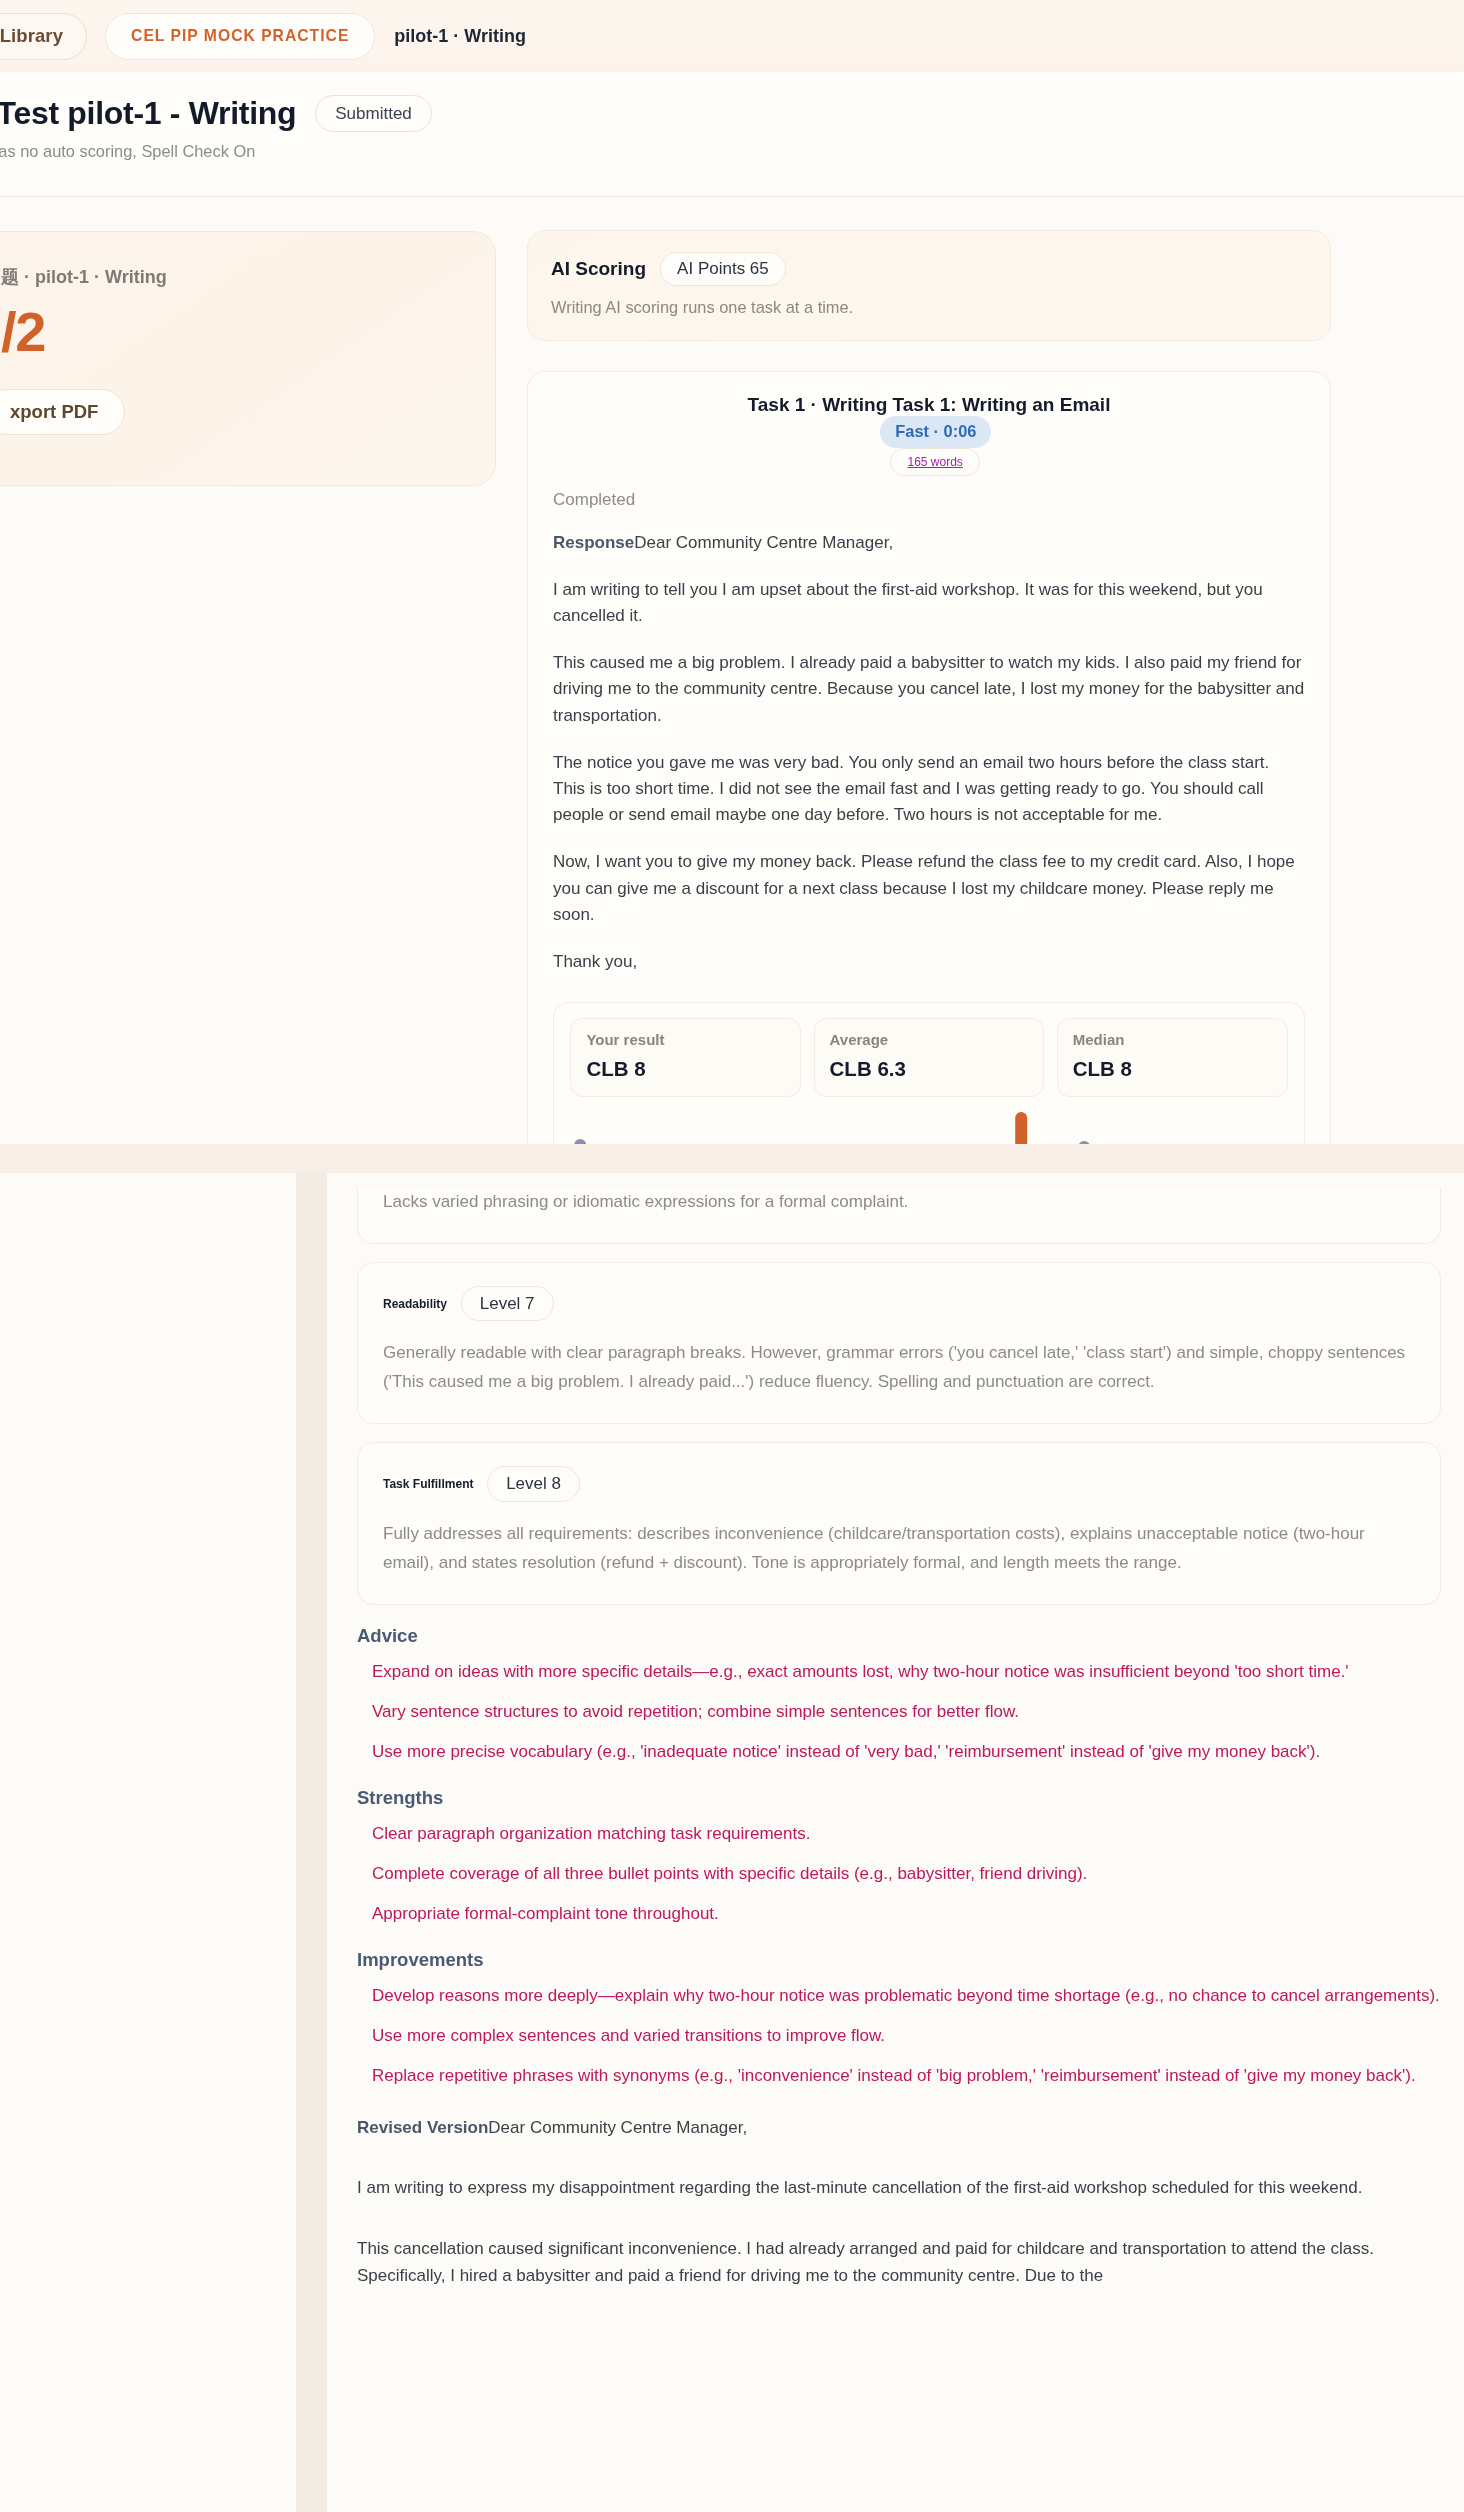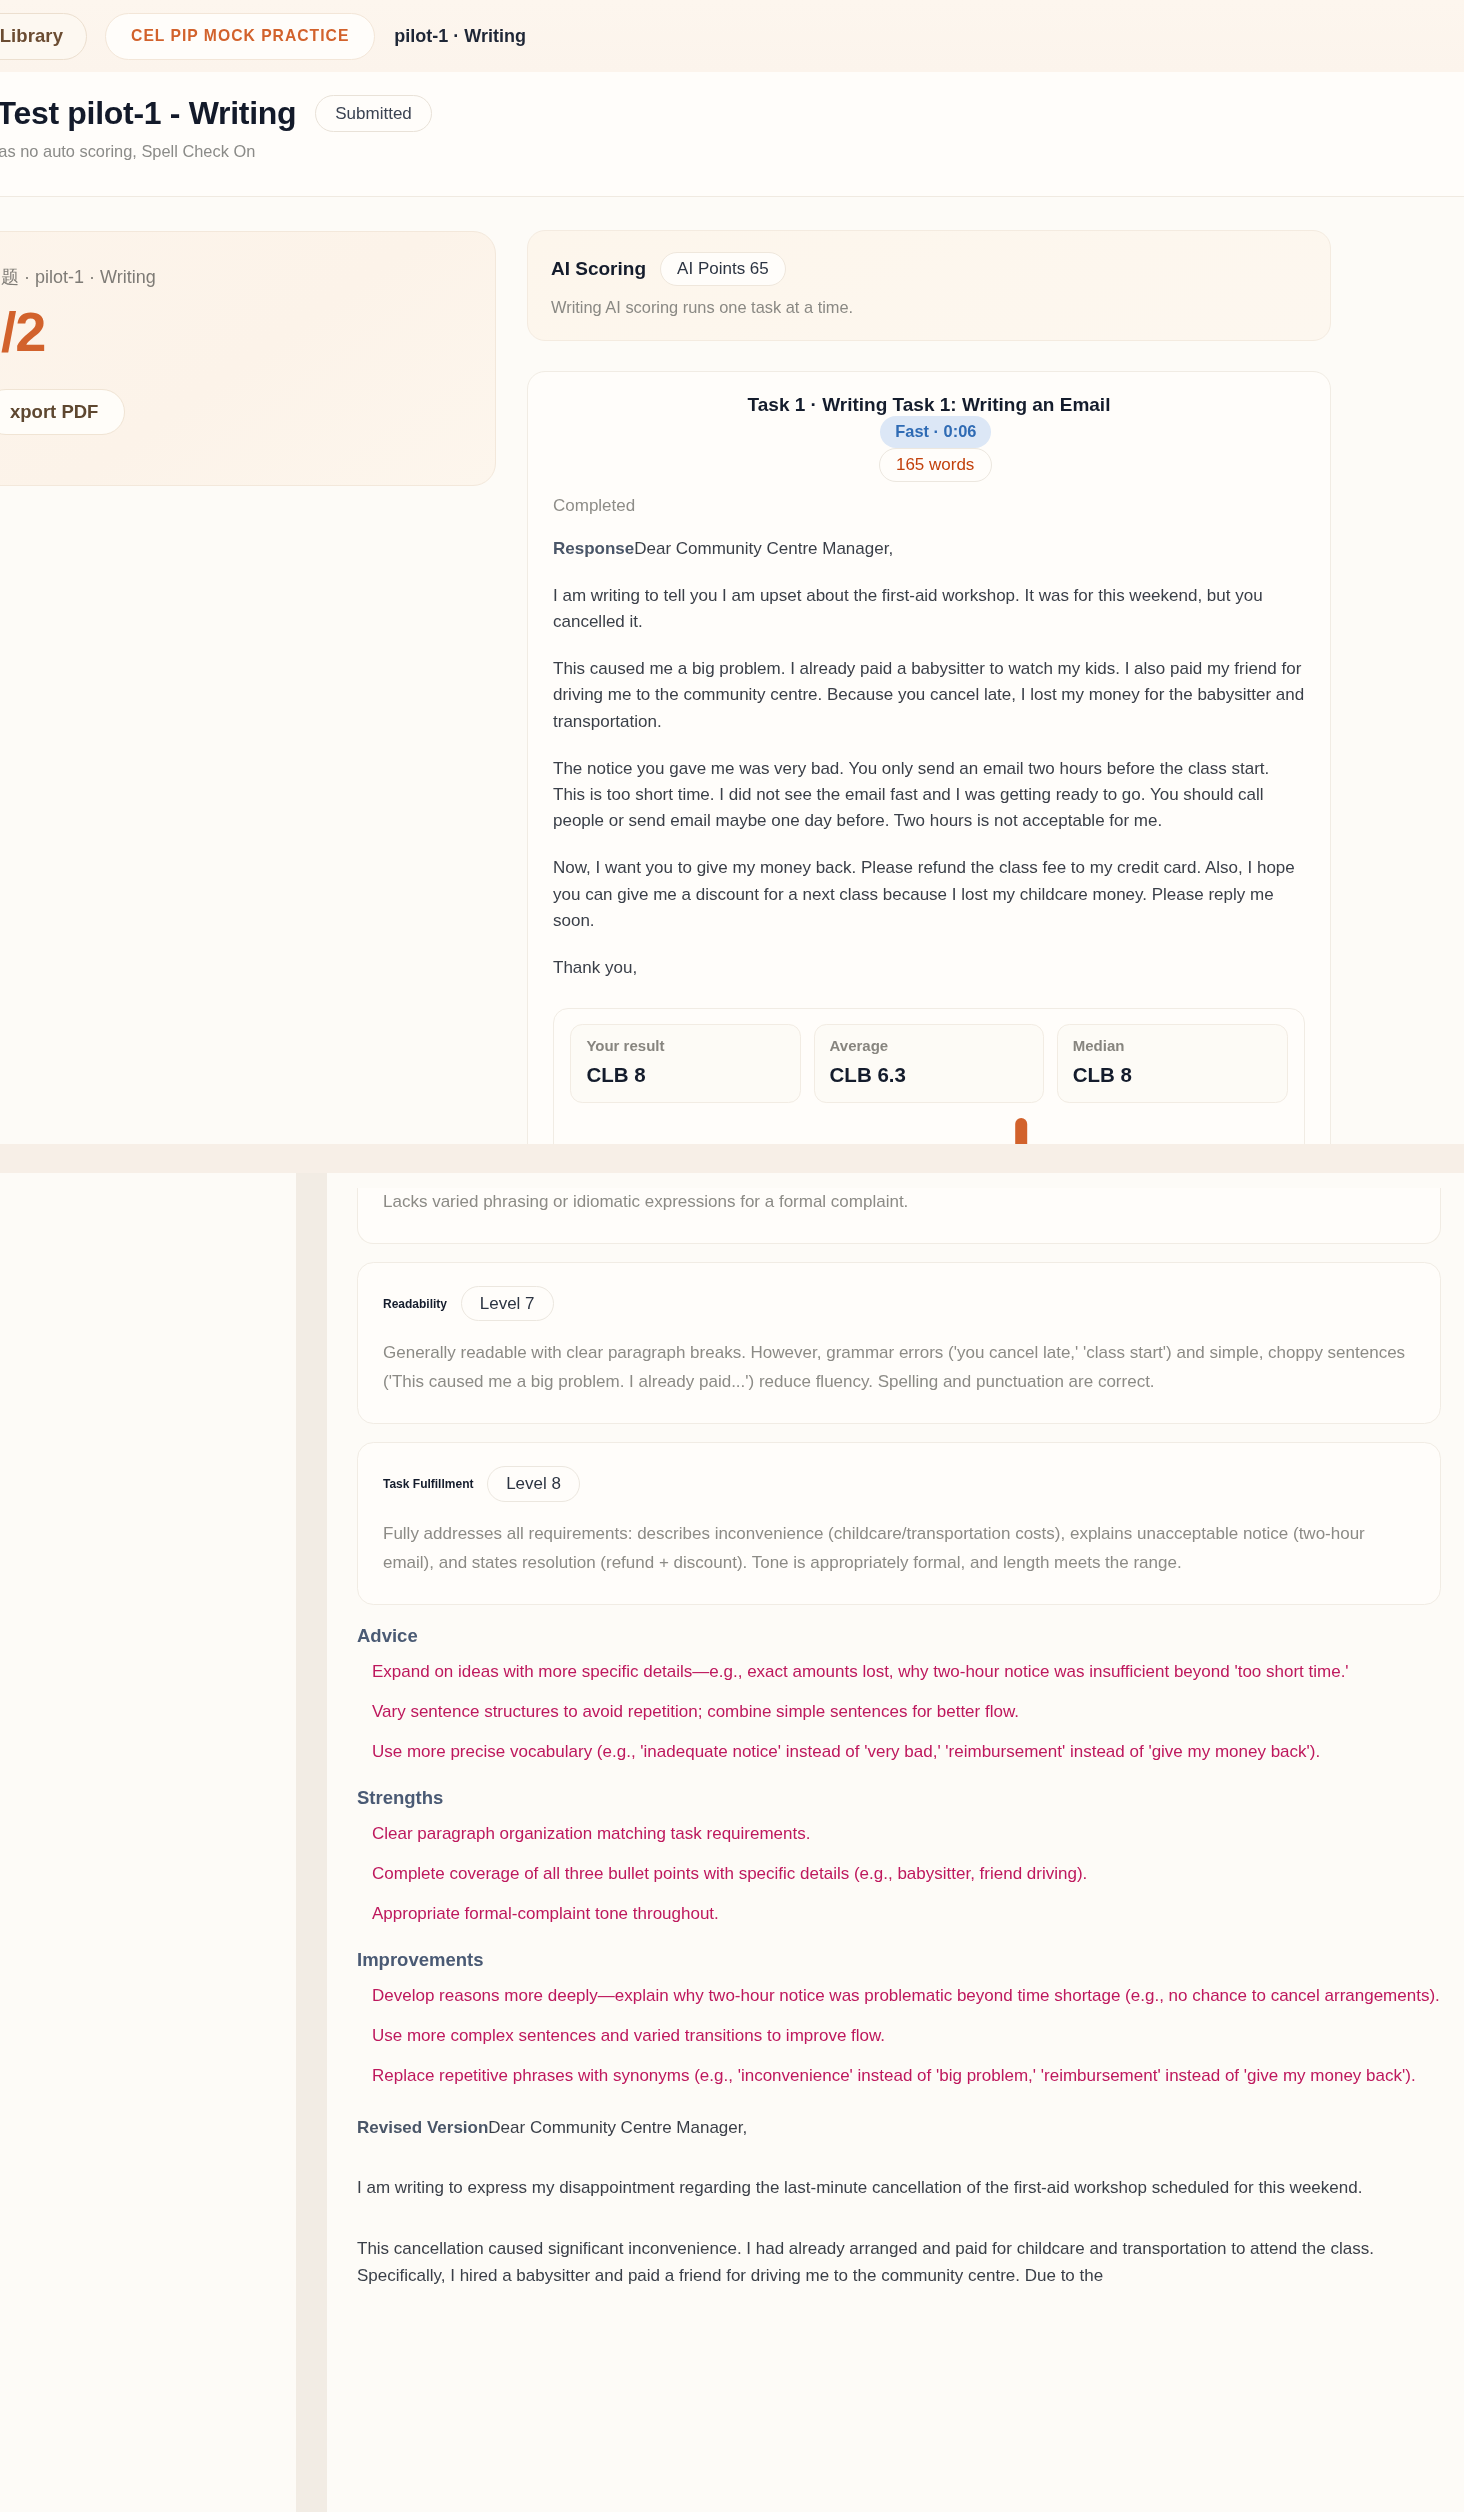--- a/index.html
+++ b/index.html
@@ -96,21 +96,21 @@
   
   .left-card {
     position: absolute; left: -216px; top: 231px;
     width: 712px; height: 255px;
     background: linear-gradient(145deg,#fdf5ec 0%,#fcf3e9 60%,#fdf6ed 100%);
     border: 1.4px solid #f3e8db;
     border-radius: 23px;
   }
   .lc-crumb {
     position: absolute; left: 216px; top: 33px;
-    font-size: 18px; color: #7e7b76; white-space: nowrap;
+    font-size: 18px; color: #7e7b76; white-space: nowrap; font-weight: bold;
   }
   .lc-score {
     position: absolute; left: 216px; top: 67px;
     font-size: 56px; font-weight: bold; color: #d2622c;
     letter-spacing: -1.4px;
   }
   .lc-export {
     position: absolute; left: 198px; top: 157px;
     border: 1.4px solid #f0e4d4;
     border-radius: 684px;
@@ -151,21 +151,21 @@
   .badge-fast {
     margin-left: 13.7px;
     background: #dce7f6; color: #2f6bb4;
     border-radius: 684px; padding: 6.2px 15px;
     font-size: 16.4px; font-weight: bold; white-space: nowrap;
   }
   .badge-words {
     margin-left: 12.3px;
     border: 1.4px solid #ece7df; border-radius: 684px;
     background: #fffdfa; padding: 6.2px 16.4px;
-    font-size: 17px; color: #c2410c; white-space: nowrap;
+    font-size: 12px; color: #a21caf; white-space: nowrap; text-decoration: underline;
   }
   .task-status { margin-top: 13.7px; font-size: 17px; color: #8e8d88; }
 
   .resp-first { margin-top: 20.5px; font-size: 17px; color: #3a3f48; line-height: 1.55; }
   .resp-label { font-weight: bold; color: #4a5668; }
   .resp-p { margin-top: 20.5px; font-size: 17px; color: #3a3f48; line-height: 1.55; }
 
   
   .stat-panel {
     margin-top: 27px;

